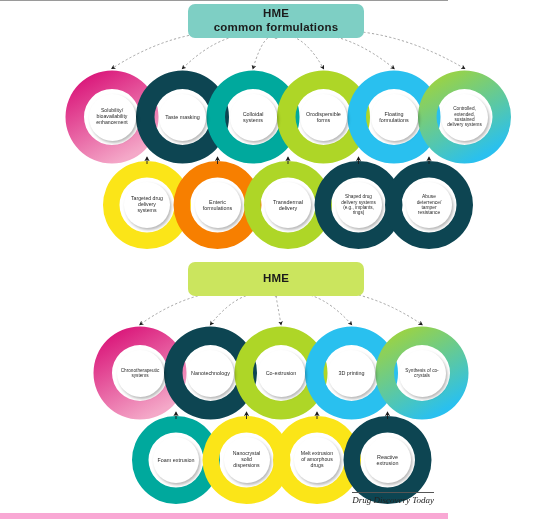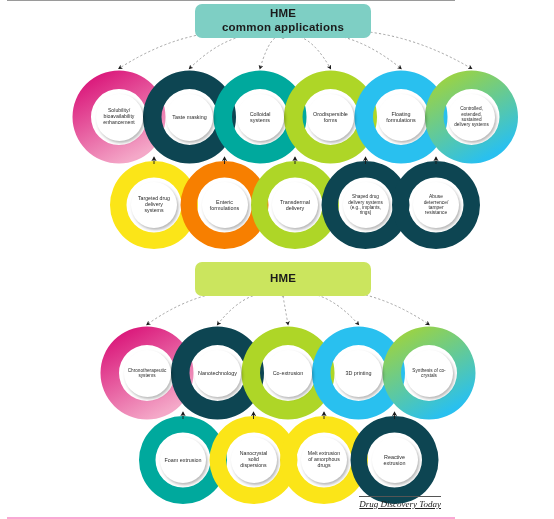--- a/index.html
+++ b/index.html
@@ -6,24 +6,23 @@
   body{
     width:554px;height:519px;
     background:#ffffff;
     font-family:"Liberation Sans", sans-serif;
     overflow:hidden;
     position:relative;
   }
   #figure{
     position:absolute;left:0;top:0;width:448px;height:519px;
     border-top:1px solid #9a9a9a;
-    border-bottom:2px solid #f9a8d4;
+    border-bottom:6px solid #f9a8d4;
     box-sizing:border-box;
     background:#fff;
-    margin-left:7px;
   }
   svg#canvas{position:absolute;left:0;top:0;width:554px;height:519px;}
 
   .hdr{
     position:absolute;
     border-radius:7px;
     text-align:center;
     color:#1b1b1b;
     line-height:1.18;
     display:flex;flex-direction:column;justify-content:center;align-items:center;
@@ -43,21 +42,20 @@
     padding:2px;
     box-sizing:border-box;
   }
   .hub span{display:block;line-height:1.12;}
   .credit{
     position:absolute;right:14px;bottom:8px;
     font-style:italic;font-size:9px;color:#222;
     border-top:1px solid #555;padding-top:2px;
     font-family:"Liberation Serif", serif;
     z-index:60;
-    text-decoration:underline;
   }
 </style>
 </head>
 <body>
 
 <div id="figure">
   <svg id="canvas" viewBox="0 0 554 519">
     <defs>
       <marker id="arw" markerWidth="7" markerHeight="7" refX="4.2" refY="3" orient="auto">
         <path d="M0,0 L5.6,3 L0,6 L1.6,3 z" fill="#1a1a1a"></path>
@@ -120,21 +118,21 @@
         <path d="M 276,295 Q 349,274.4 422,323.5" fill="none" stroke="#8c8c8c" stroke-width="0.8" stroke-dasharray="2.2,2.2" marker-end="url(#arw)"></path>
         <path d="M 176,418 L 176,411.5" fill="none" stroke="#1a1a1a" stroke-width="0.9" marker-end="url(#arw)"></path>
         <path d="M 246.5,418 L 246.5,411.5" fill="none" stroke="#1a1a1a" stroke-width="0.9" marker-end="url(#arw)"></path>
         <path d="M 317,418 L 317,411.5" fill="none" stroke="#1a1a1a" stroke-width="0.9" marker-end="url(#arw)"></path>
         <path d="M 387.5,418 L 387.5,411.5" fill="none" stroke="#1a1a1a" stroke-width="0.9" marker-end="url(#arw)"></path>
       </g>
   </svg>
 
   <div class="hdr" id="hdr1">
     <div class="l1">HME</div>
-    <div class="l2">common applications</div>
+    <div class="l2">common formulations</div>
   </div>
 
   <div class="hdr" id="hdr2">
     <div class="l1">HME</div>
   </div>
 
   <div id="hubs-layer">
       <div class="hub" style="left: 124px; top: 181px; width: 46px; height: 46px;">
         <div style="font-size: 5.2px;">
           <span>Targeted drug</span>

